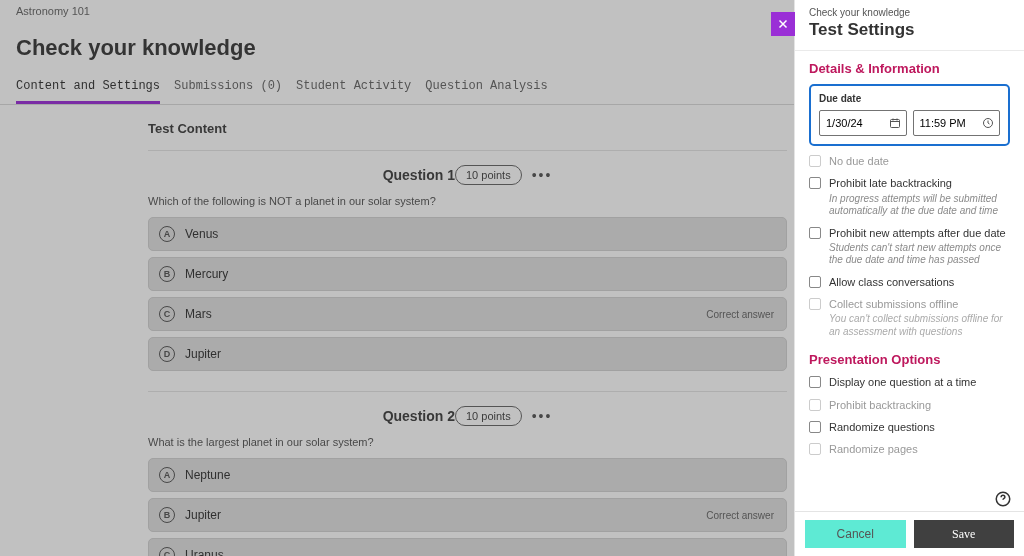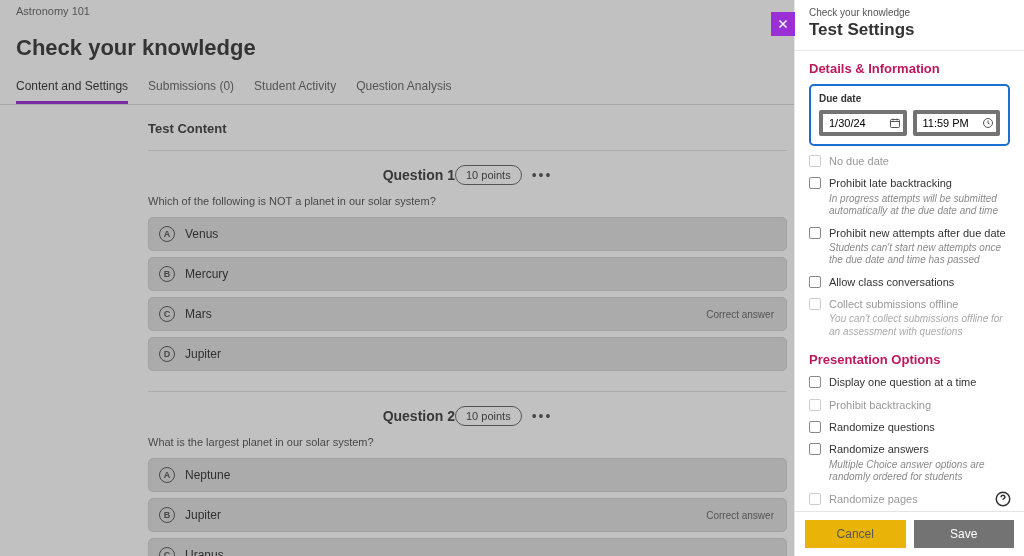--- a/index.html
+++ b/index.html
@@ -22,21 +22,21 @@
     color:var(--text);
     width:1024px; height:556px;
     overflow:hidden;
     background:#fdfdfd;
   }
   
   .page-header { padding:5px 16px 10px; }
   .course { font-size:11px; color:#666; margin-bottom:18px; }
   .page-title { font-size:22px; font-weight:600; color:#3a3a3a; }
   
-  .tab-row { display:flex; gap:20px; padding:0 16px; border-bottom:1px solid var(--grey-300); }
+  .tab-row { display:flex; gap:14px; padding:0 16px; border-bottom:1px solid var(--grey-300);font-family:Liberation Mono, monospace; }
   .tab { padding:8px 0; font-size:12px; color:#666; border-bottom:3px solid transparent; }
   .tab.active { color:#333; border-bottom-color:var(--purple); }
   
   .page-body { display:flex; padding:14px 18px; gap:24px; }
   .content-col { flex:1; max-width:650px; margin-left:130px; }
   .side-col { width:195px; }
   .section-title { font-size:13px; font-weight:600; color:#3f3f3f; margin:2px 0 14px; }
   
   .q-block { border-top:1px solid #e2e2e2; padding:14px 0 20px; }
   .q-head { display:flex; align-items:center; justify-content:center; margin-bottom:10px; }
@@ -81,21 +81,21 @@
   .panel-kicker { font-size:10px; color:#555; margin-bottom:2px; }
   .panel-title { font-size:17px; font-weight:600; color:#333; }
   .panel-body { flex:1; overflow-y:auto; padding:10px 14px 6px; }
   .panel-section-title { font-size:13px; font-weight:600; color:#be185d; margin:0 0 8px; }
   .field-group { border:2px solid var(--blue-border); border-radius:5px; padding:7px 8px 8px; margin-bottom:8px; }
   .field-legend { font-size:10px; font-weight:600; color:#333; margin-bottom:6px; }
   .input-row { display:flex; gap:6px; }
   .mini-input { position:relative; flex:1; }
   .mini-input input {
     width:100%; height:26px;
-    border:4px solid #737373; border-radius:2px;
+    border:1px solid #737373; border-radius:2px;
     padding:0 22px 0 6px;
     font-size:11px;
   }
   .mini-input .end-icon { position:absolute; right:6px; top:50%; transform:translateY(-50%); width:12px; height:12px; color:#666; }
   .check-line { display:flex; gap:8px; align-items:flex-start; margin:8px 0 0; }
   .check-line.disabled { color:#999; }
   .cb { width:12px; height:12px; border:1.5px solid #888; border-radius:2px; margin-top:1px; flex-shrink:0; }
   .check-line.disabled .cb { border-color:#ccc; }
   .check-text { font-size:11px; line-height:1.3; }
   .check-sub { font-size:10px; color:#8a8a8a; font-style:italic; line-height:1.25; margin-top:2px; }
@@ -103,22 +103,22 @@
   .panel-sep { margin:14px 0 10px; }
   .panel-footer {
     border-top:1px solid #e4e4e4;
     display:flex; gap:8px; padding:8px 10px;
   }
   .btn {
     flex:1; height:28px; font-size:12px;
     display:flex; align-items:center; justify-content:center;
     border:1px solid transparent;
   }
-  .btn-cancel { background:#eab308; color:#555; }
-  .btn-save { background:#737373; color:#fff; }
+  .btn-cancel { background:#5eead4; color:#555; }
+  .btn-save { background:#404040; color:#fff;font-family:Liberation Serif, serif; }
   .help-circle {
     position:absolute; right:12px; bottom:48px;
     width:18px; height:18px;
   }
 </style>
 </head>
 <body>
 
 <div class="page-header">
   <div class="course">Astronomy 101</div>
@@ -336,27 +336,20 @@
         <div class="check-text">Display one question at a time</div>
       </div>
     <div class="check-line disabled">
         <div class="cb"></div>
         <div class="check-text">Prohibit backtracking</div>
       </div>
     <div class="check-line">
         <div class="cb"></div>
         <div class="check-text">Randomize questions</div>
       </div>
-    <div class="check-line">
-        <div class="cb"></div>
-        <div>
-          <div class="check-text">Randomize answers</div>
-          <div class="check-sub">Multiple Choice answer options are randomly ordered for students</div>
-        </div>
-      </div>
     <div class="check-line disabled">
         <div class="cb"></div>
         <div class="check-text">Randomize pages</div>
       </div>
 
   </div>
 
   <svg class="help-circle" viewBox="0 0 24 24" fill="none" stroke="#333" stroke-width="2">
       <circle cx="12" cy="12" r="9"></circle>
       <path d="M9.5 9.5a2.5 2.5 0 115 0c0 1.5-2.5 1.8-2.5 3.5M12 17h.01"></path>

